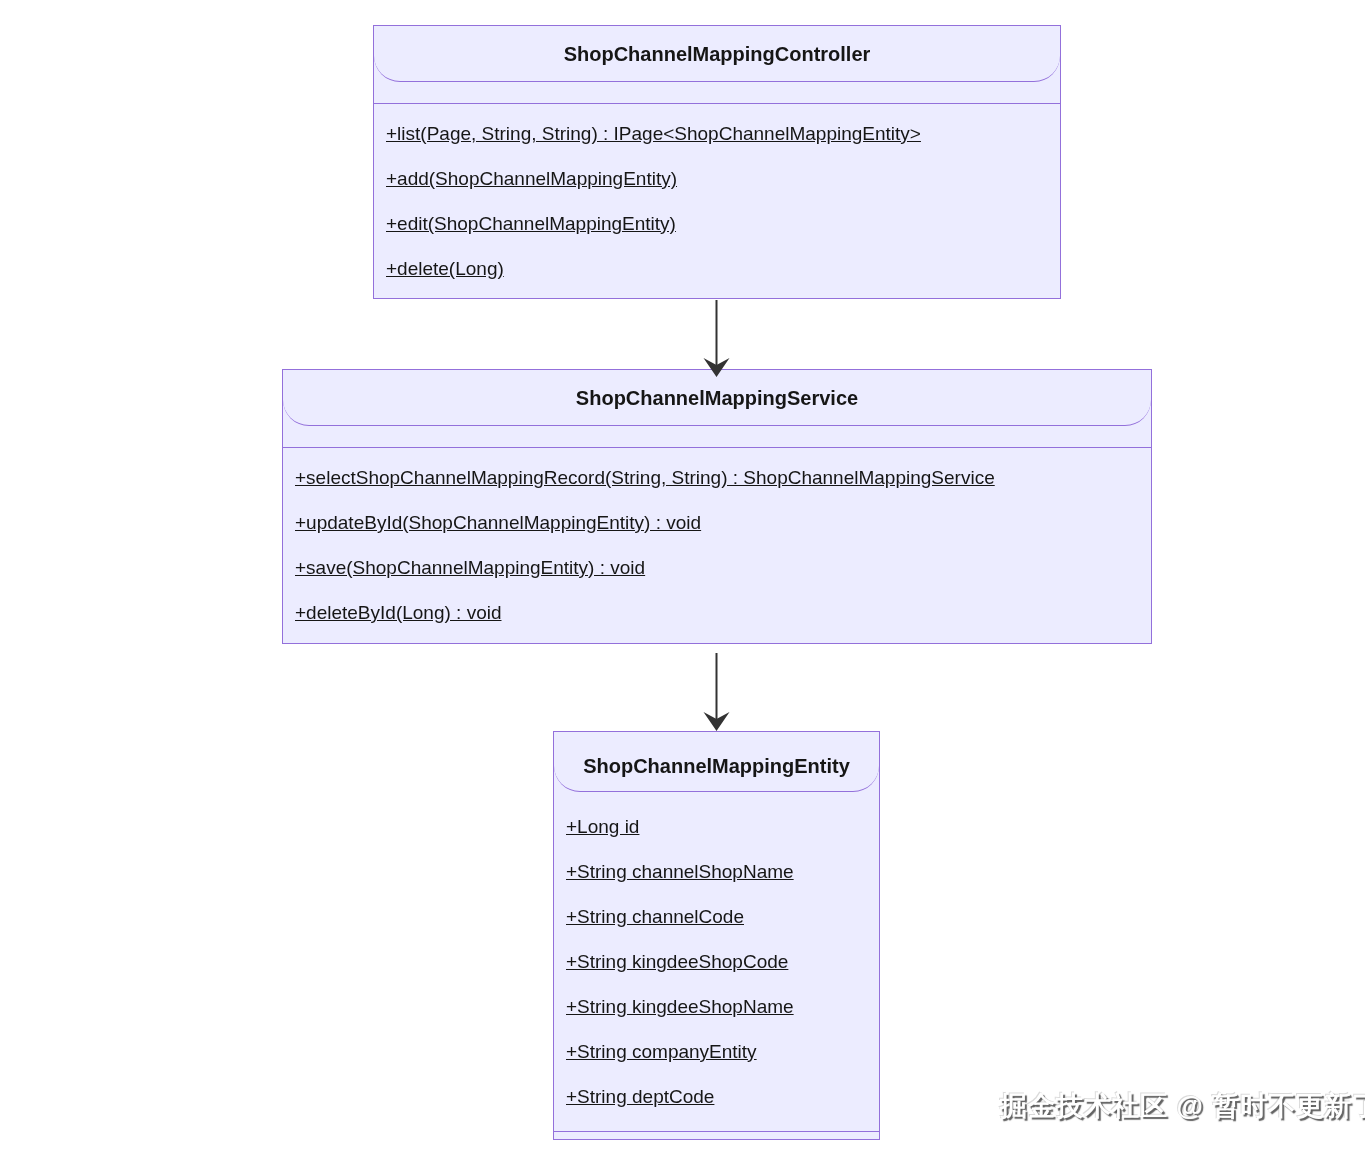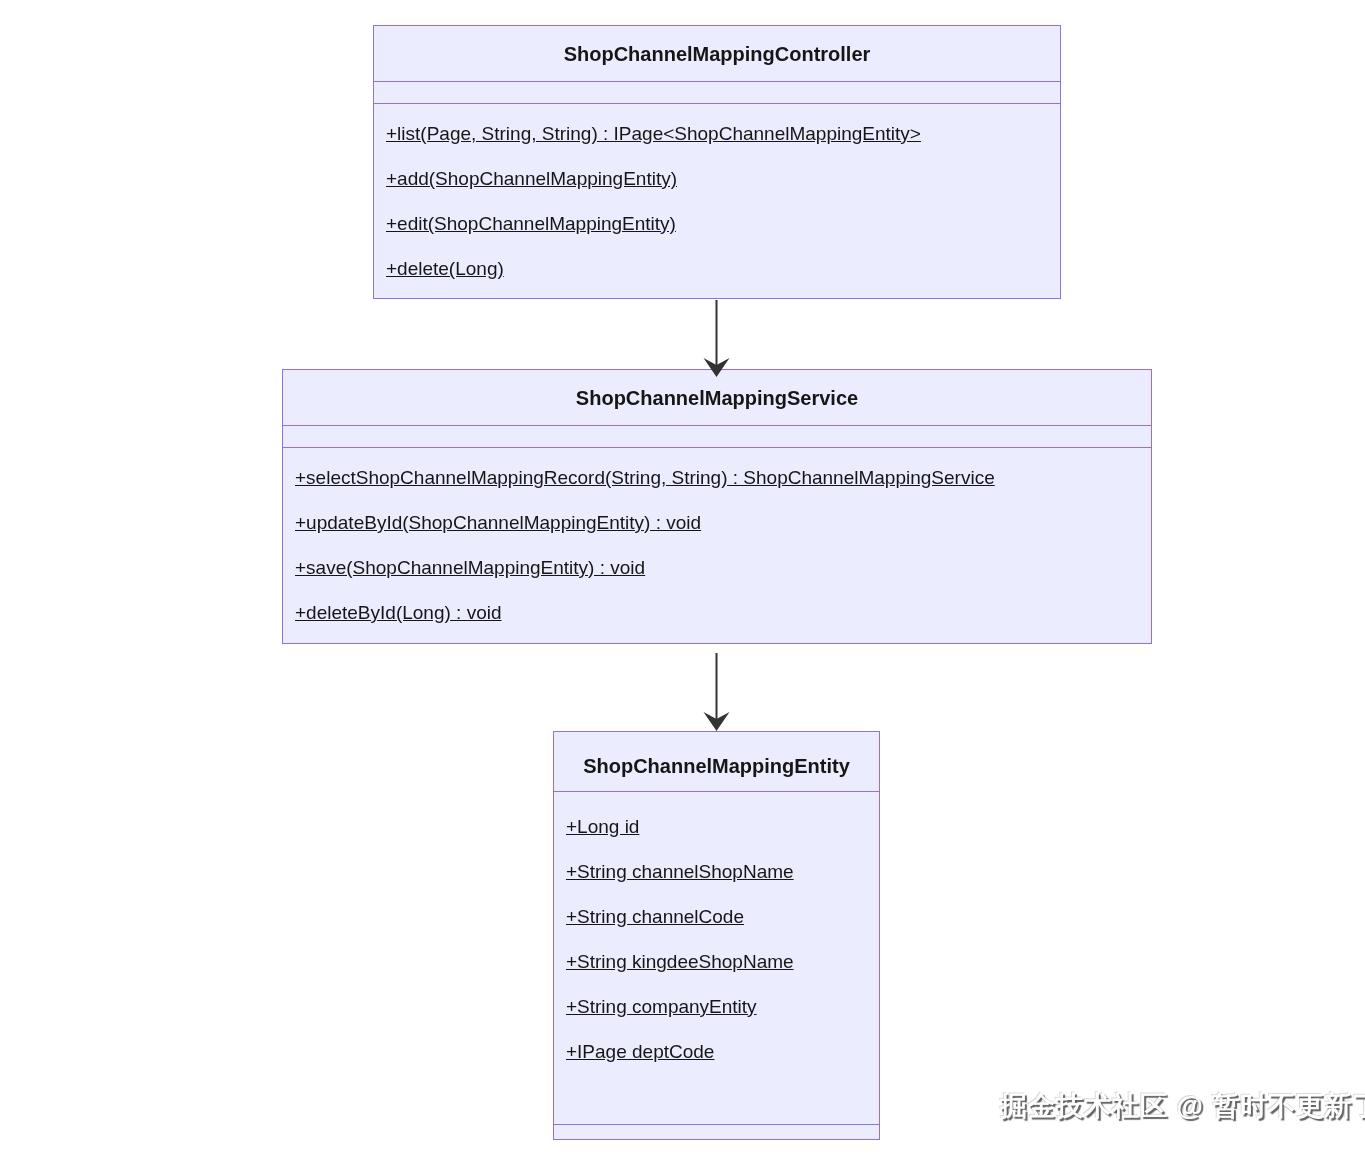--- a/index.html
+++ b/index.html
@@ -31,20 +31,21 @@
   .uml-class .title {
     font-weight: bold;
     font-size: 20px;
     text-align: center;
     height: 56px;
     line-height: 56px;
     border-bottom: 1.6px solid var(--box-border, #9370DB);
     flex: 0 0 auto;
     white-space: nowrap;
     overflow: hidden;
+    border-radius: 26px;
   }
   .uml-class.entity .title { height: 52px; line-height: 52px; margin-top: 8px; }
   .section-empty-attrs {
     height: 22px;
     border-bottom: 1.6px solid var(--box-border, #9370DB);
     flex: 0 0 auto;
   }
   .section-empty-methods {
     height: 15px;
     border-top: 1.6px solid var(--box-border, #9370DB);
@@ -111,23 +112,24 @@
       <div class="member">+deleteById(Long) : void</div>
     </div>
   </div>
 
   <div class="uml-class entity">
     <div class="title">ShopChannelMappingEntity</div>
     <div class="members">
       <div class="member">+Long id</div>
       <div class="member">+String channelShopName</div>
       <div class="member">+String channelCode</div>
+      <div class="member">+String kingdeeShopCode</div>
       <div class="member">+String kingdeeShopName</div>
       <div class="member">+String companyEntity</div>
-      <div class="member">+IPage deptCode</div>
+      <div class="member">+String deptCode</div>
     </div>
     <div class="section-empty-methods"></div>
   </div>
 
   <svg class="edges" viewBox="0 0 1365 1154">
     <g>
       <line x1="716.5" y1="300" x2="716.5" y2="372" stroke="#333333" stroke-width="2"></line>
       <path d="M 703.5 358 L 716.5 377 L 729.5 358 L 716.5 365 Z" fill="#333333"></path>
     </g>
     <g>

